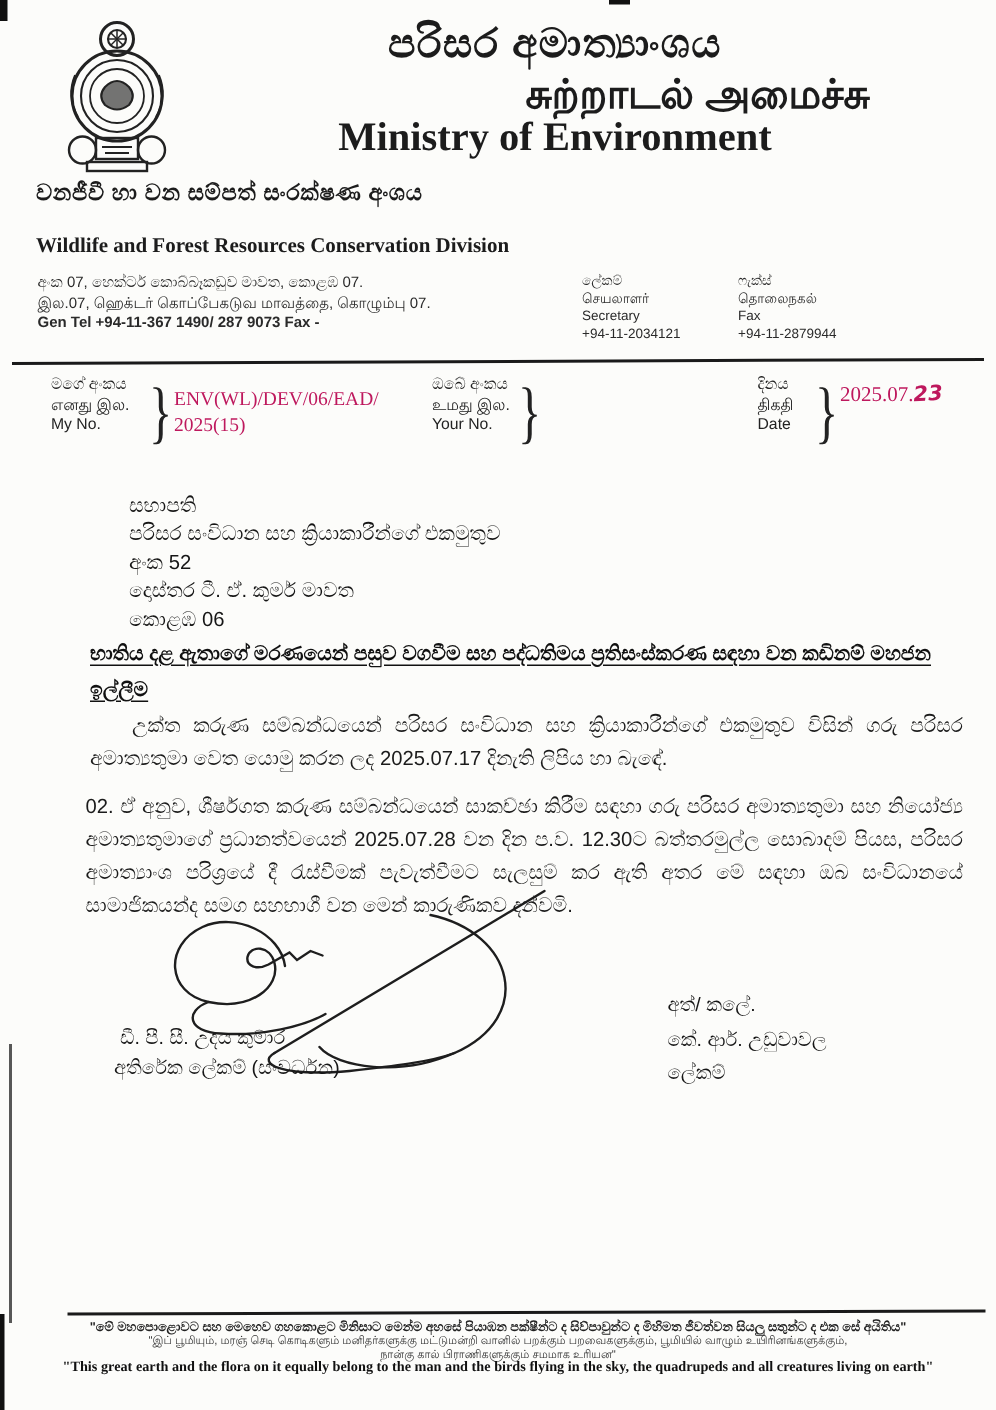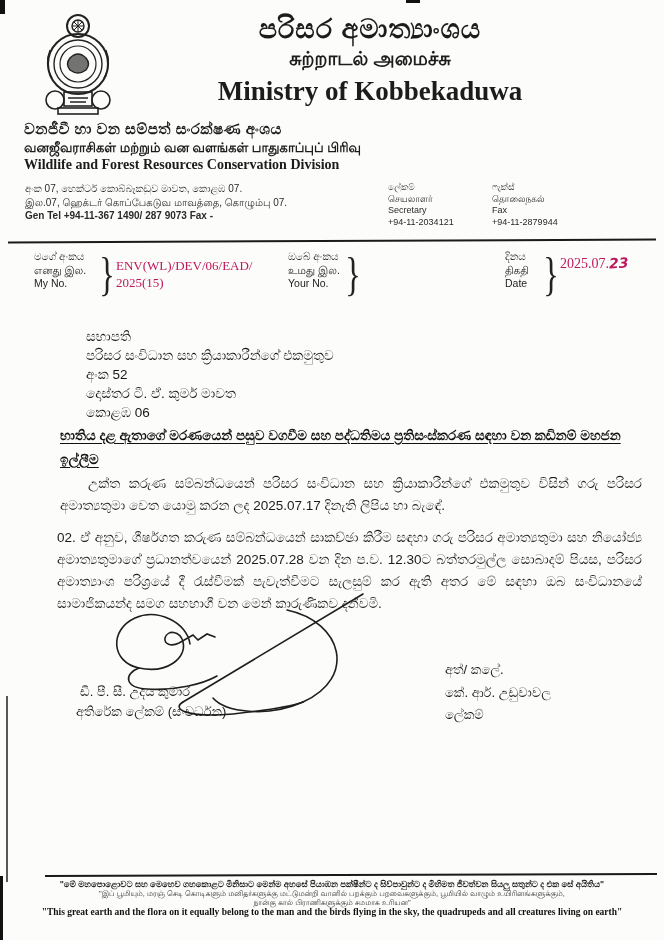--- a/index.html
+++ b/index.html
@@ -9,21 +9,21 @@
     background:#fcfcfa; overflow:hidden; color:#1c1c1c;
     font-family:"Liberation Sans", sans-serif;
     -webkit-font-smoothing:antialiased;
   }
   .abs { position:absolute; }
   .b { font-weight:bold; }
   .ctr { text-align:center; }
 
   
   .title-si { left:160px; top:14px; width:420px; font-size:27px; font-weight:bold; letter-spacing:1px; text-align:center; }
-  .title-ta { left:160px; top:48px; width:420px; font-size:19px; font-weight:bold; text-align:center; }
+  .title-ta { left:160px; top:48px; width:420px; font-size:27px; font-weight:bold; text-align:right; }
   .title-en { left:160px; top:76px; width:420px; font-size:27px; font-weight:bold; text-align:center; font-family:"Liberation Serif", serif; }
 
   .div-si { left:24px; top:120px; font-size:15px; font-weight:bold; letter-spacing:.5px; }
   .div-ta { left:24px; top:140px; font-size:13px; font-weight:bold; }
   .div-en { left:24px; top:157px; font-size:14px; font-weight:bold; font-family:"Liberation Serif", serif; }
 
   .addr { font-size:10px; color:#2a2a2a; line-height:13.5px; }
   .contact-col { font-size:9px; line-height:11.5px; color:#2a2a2a; }
 
   .rule { background:#1a1a1a; height:2px; }
@@ -78,24 +78,23 @@
         <circle cx="73" cy="88" r="9" stroke-width="1.6"></circle>
         <rect x="36" y="80" width="28" height="14" stroke-width="1.6"></rect>
         <path d="M40,86 h20 M42,90 h16" stroke-width="1.4"></path>
         <rect x="30" y="96" width="40" height="6" stroke-width="1.6"></rect>
       </g>
     </svg>
   </div>
 
   <div class="abs title-si">පරිසර අමාත්‍යාංශය</div>
   <div class="abs title-ta">சுற்றாடல் அமைச்சு</div>
-  <div class="abs title-en">Ministry of Kobbekaduwa</div>
+  <div class="abs title-en">Ministry of Environment</div>
 
   <div class="abs div-si">වනජීවී හා වන සම්පත් සංරක්ෂණ අංශය</div>
-  <div class="abs div-ta">வனஜீவராசிகள் மற்றும் வன வளங்கள் பாதுகாப்புப் பிரிவு</div>
   <div class="abs div-en">Wildlife and Forest Resources Conservation Division</div>
 
   <div class="abs addr" style="left:25px; top:182px; width:330px;">
     <div>අංක 07, හෙක්ටර් කොබ්බෑකඩුව මාවත, කොළඹ 07.</div>
     <div>இல.07, ஹெக்டர் கொப்பேகடுவ மாவத்தை, கொழும்பு 07.</div>
     <div class="b">Gen Tel +94-11-367 1490/ 287 9073    Fax -</div>
   </div>
 
   <div class="abs contact-col" style="left:388px; top:182px; width:100px;">
     <div>ලේකම්</div>

